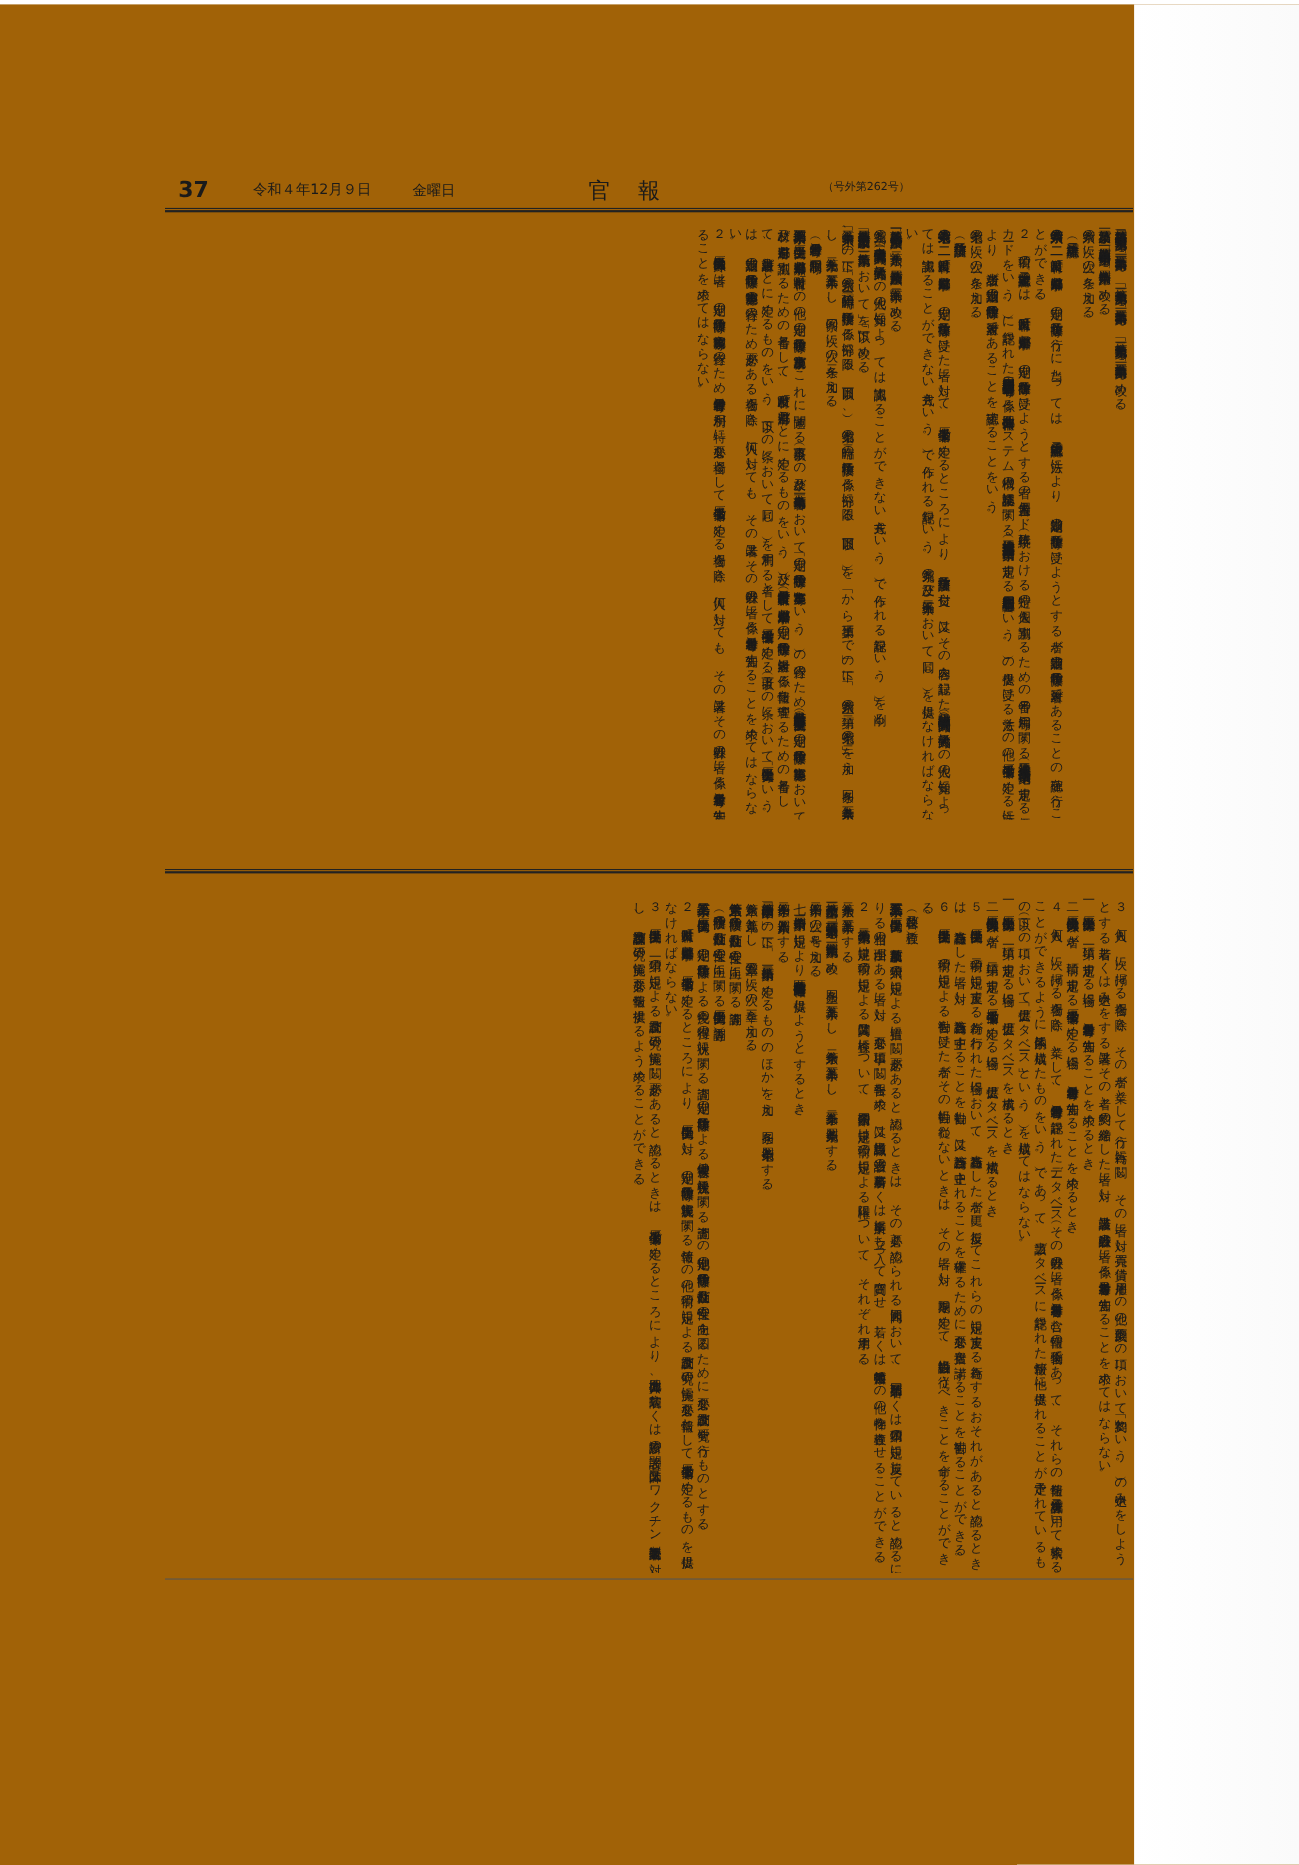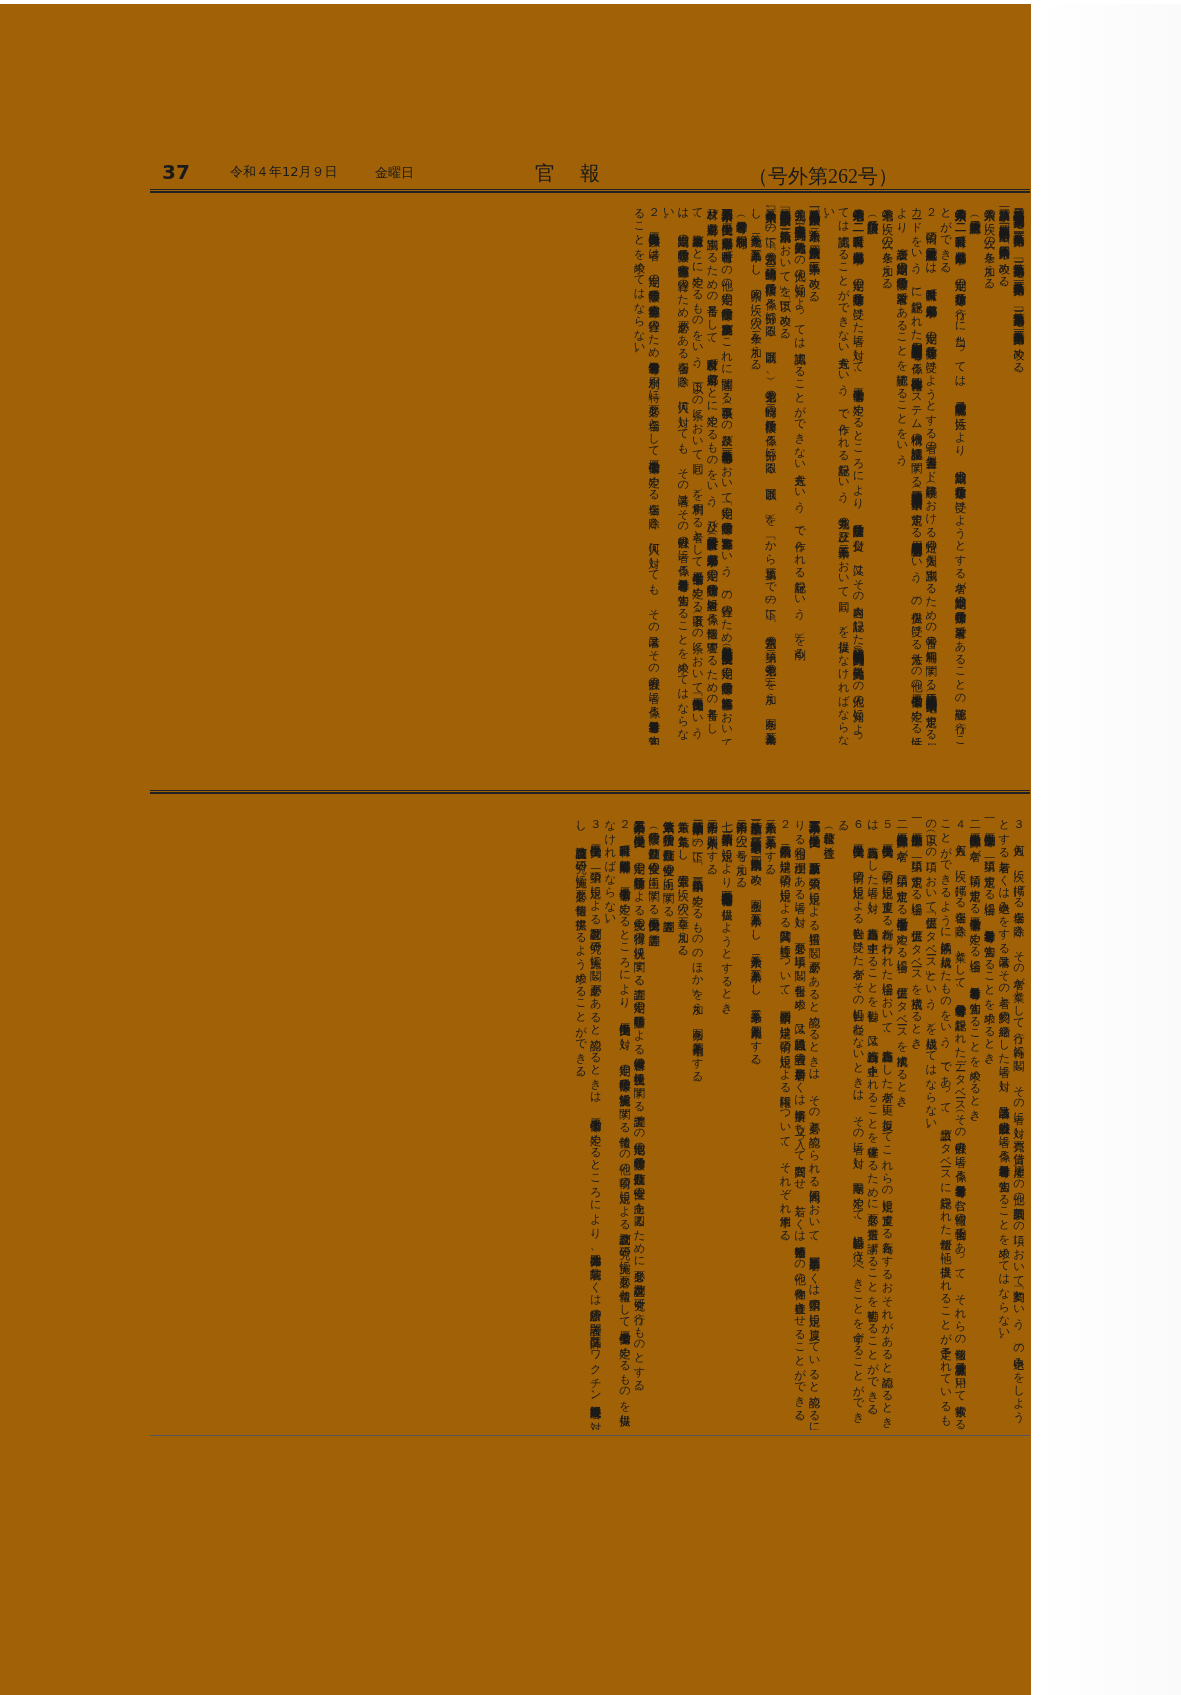--- a/index.html
+++ b/index.html
@@ -8,21 +8,21 @@
   .page { position: absolute; left: 0; top: 4px; width: 1181px; height: 1695px; background: #a16207; }
   .right-shadow { position: absolute; right: 0; top: 0; width: 150px; height: 1695px; background: linear-gradient(to right, #fff, #fafafa); }
 
   .header { position: absolute; left: 150px; top: 150px; width: 880px; height: 36px;
             font-family: "DejaVu Sans", "Liberation Sans", sans-serif; }
   .header .pg { position: absolute; left: 12px; top: 6px; font-size: 20px; font-weight: bold; }
   .header .date { position: absolute; left: 80px; top: 9px; font-size: 13px; }
   .header .day { position: absolute; left: 225px; top: 10px; font-size: 13px; }
   .header .title1 { position: absolute; left: 385px; top: 6px; font-size: 20px; font-family: "DejaVu Serif", serif; }
   .header .title2 { position: absolute; left: 430px; top: 6px; font-size: 20px; font-family: "DejaVu Serif", serif; }
-  .header .issue { position: absolute; left: 598px; top: 9px; font-size: 20px; font-family: Liberation Serif, serif; }
+  .header .issue { position: absolute; left: 598px; top: 9px; font-size: 10px; }
   .rule-double { position: absolute; left: 150px; width: 880px; height: 4px;
                  border-top: 1px solid #222; border-bottom: 2px solid #222; box-sizing: border-box; }
   .rule-single { position: absolute; left: 150px; width: 880px; height: 0; border-top: 1px solid #555; }
 
   .block { position: absolute; writing-mode: vertical-rl; font-size: 11.4px; line-height: 14.6px;
            letter-spacing: 0.4px; overflow: hidden; white-space: pre-wrap; }
   .block p { margin: 0; }
   .block .h { font-weight: bold; }
   .block .cap { padding-top: 1em; }
 </style>

